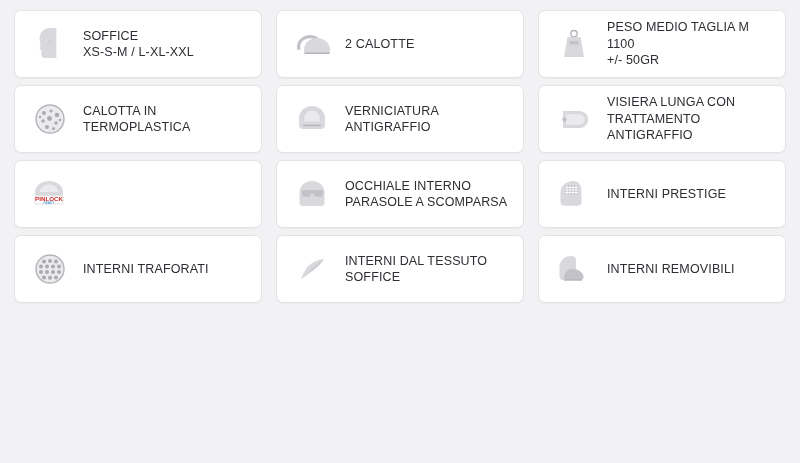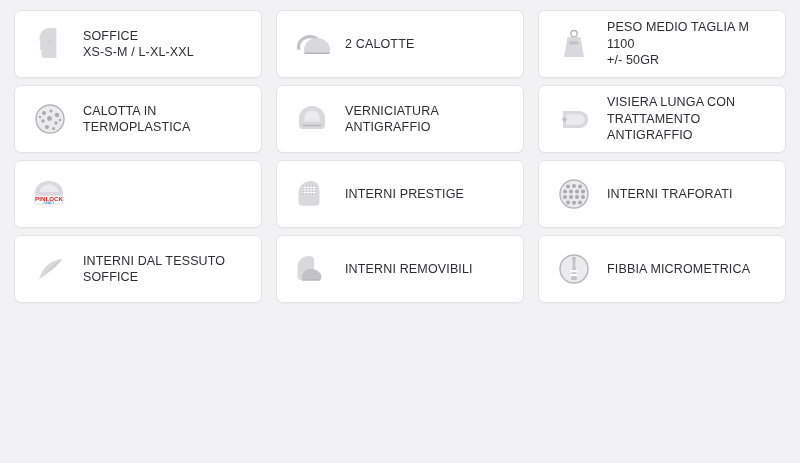--- a/index.html
+++ b/index.html
@@ -156,20 +156,30 @@
       <svg width="46" height="42" viewBox="0 0 46 42">
         <path class="g-fill" d="M8 19.5c0-6.2 5.6-11.5 14-11.5s14 5.3 14 11.5v3H8z"></path>
         <path class="g-fill-l" d="M12.5 19c.6-4.2 4.6-7.4 9.5-7.4s8.9 3.2 9.5 7.4z"></path>
         <rect x="8" y="23" width="28" height="8" rx="1" fill="#ffffff" stroke="#d9d9dd" stroke-width="0.8"></rect>
         <text x="22" y="28.4" text-anchor="middle" font-family="Liberation Sans, sans-serif" font-size="6.2" font-weight="bold" fill="#d02b2b">PINLOCK</text>
         <text x="22" y="31.2" text-anchor="middle" font-family="Liberation Sans, sans-serif" font-size="3.2" fill="#2b7fc4">READY</text>
       </svg>
     </span>
   </div>
 
+  <div class="feature">
+    <span class="icon">
+      <svg width="42" height="42" viewBox="0 0 42 42">
+        <path class="g-fill" d="M21 8c-7 0-12.5 5-12.5 11.6V30c0 2 1.2 3 3.4 3h18.2c2.2 0 3.4-1 3.4-3V19.6C33.5 13 28 8 21 8z"></path>
+        <path class="g-fill-d" d="M11 17h20c.8 0 1.3.6 1.3 1.4l-.6 3.8c-.1.9-.8 1.5-1.8 1.5h-4.2c-1 0-1.6-.4-2-1.2l-.9-1.8h-2.6l-.9 1.8c-.4.8-1 1.2-2 1.2h-4.2c-1 0-1.7-.6-1.8-1.5l-.6-3.8c-.1-.8.5-1.4 1.3-1.4z"></path>
+      </svg>
+    </span>
+    <span class="label">OCCHIALE INTERNO
+PARASOLE A SCOMPARSA</span>
+  </div>
 
   <div class="feature">
     <span class="icon">
       <svg width="42" height="42" viewBox="0 0 42 42">
         <path class="g-fill" d="M20 8c-7 0-12.5 5.2-12.5 11.8V29c0 2.3 1.4 3.8 3.8 3.8H24c3 0 4.5-1.4 4.5-4V19.8C28.5 13.2 27 8 20 8z"></path>
         <g class="g-fill-d">
           <rect x="12" y="12" width="13" height="10" rx="1.5"></rect>
         </g>
         <g stroke="#ffffff" stroke-width="0.9">
           <path d="M14 12v10M17 12v10M20 12v10M23 12v10M12 14.5h13M12 17h13M12 19.5h13"></path>
@@ -219,27 +229,15 @@
     <span class="icon">
       <svg width="42" height="42" viewBox="0 0 42 42">
         <path class="g-fill" d="M18 8c-6.5 0-11.5 4.8-11.5 11v9.5c0 2.2 1.3 3.5 3.5 3.5h9c2.8 0 4-1.3 4-3.7V19C23 12.8 24.5 8 18 8z"></path>
         <path class="g-fill-d" d="M20 21c-5 0-9 3.5-9 7.8 0 1.6.6 2.6 2 3.2h14.5c2 0 3-1.1 3-3.2 0-4.3-5.5-7.8-10.5-7.8z"></path>
         <path class="g-stroke-thin" d="M11 32h18"></path>
       </svg>
     </span>
     <span class="label">INTERNI REMOVIBILI</span>
   </div>
 
-  <div class="feature">
-    <span class="icon">
-      <svg width="42" height="42" viewBox="0 0 42 42">
-        <circle cx="21" cy="21" r="14" class="g-fill-l" stroke="#b4b4ba" stroke-width="1.4"></circle>
-        <path class="g-fill-d" d="M19 9h4l-1 9h-2z"></path>
-        <path class="g-fill-d" d="M19.5 18h3l1.5 14h-6z"></path>
-        <rect x="17.5" y="22" width="7" height="2.2" fill="#ffffff"></rect>
-        <rect x="17.8" y="26" width="6.4" height="2.2" fill="#ffffff"></rect>
-      </svg>
-    </span>
-    <span class="label">FIBBIA MICROMETRICA</span>
-  </div>
 
 
 </div>
 
 </body></html>

